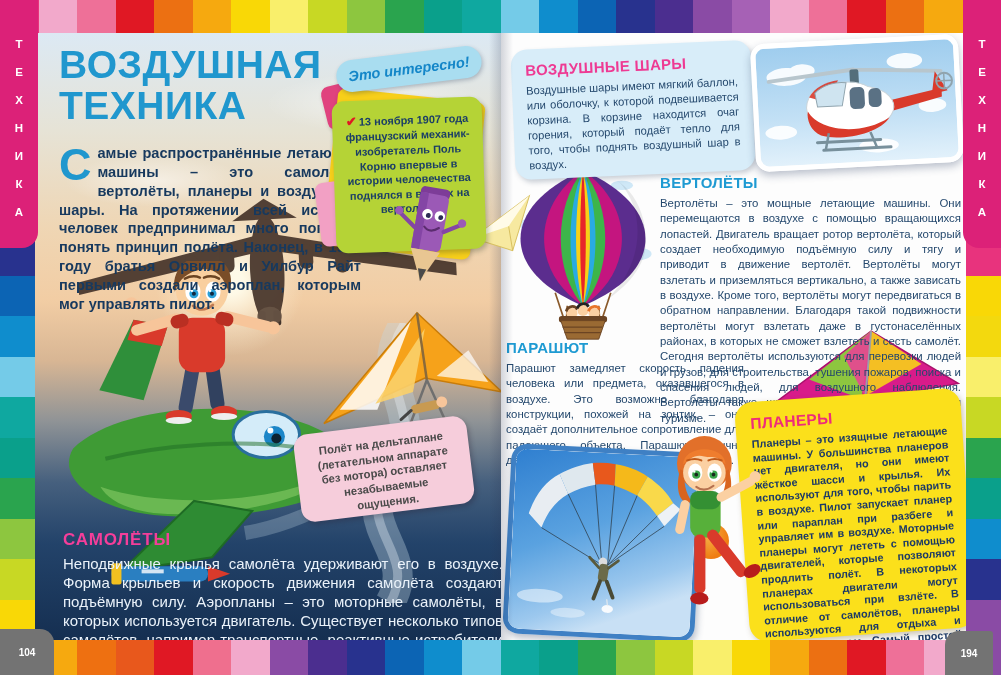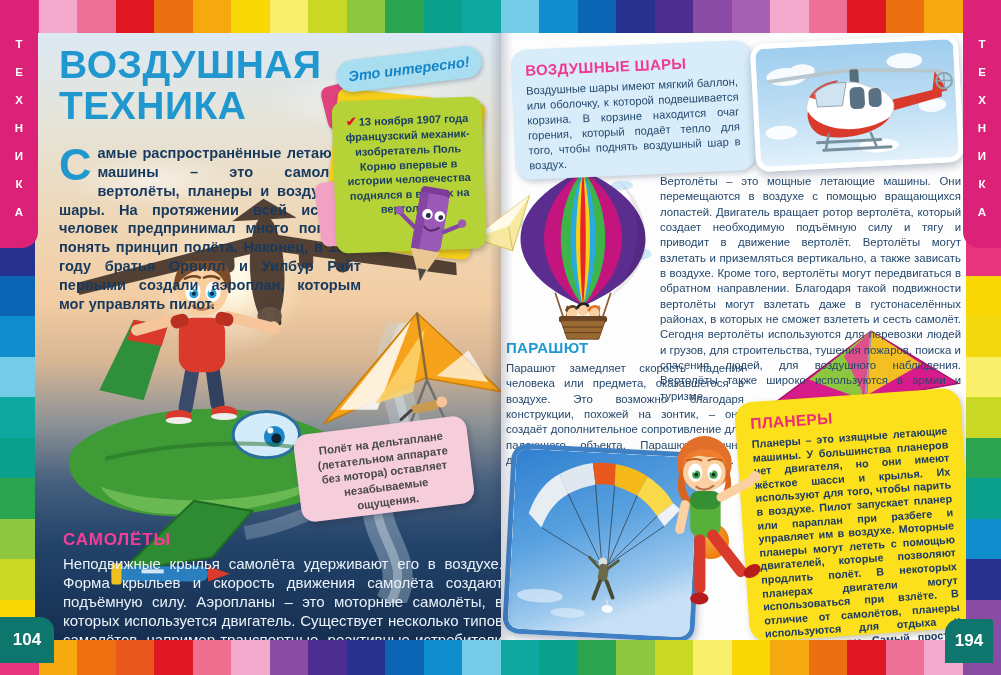--- a/index.html
+++ b/index.html
@@ -12,22 +12,22 @@
   #b-bottom{left:0;top:640px;width:1001px;height:35px}
   #b-left{left:0;top:33px;width:35px;height:607px;flex-direction:column}
   #b-right{left:966px;top:33px;width:35px;height:607px;flex-direction:column}
   
   .side-tab{position:absolute;top:0;width:38px;height:248px;background:#dc2178;z-index:6;
             color:#fff;font-weight:bold;font-size:11.5px;text-align:center;
             padding-top:30px;box-sizing:border-box}
   .side-tab div{line-height:28px}
   #tab-left{left:0;border-radius:0 0 16px 0}
   #tab-right{right:0;border-radius:0 0 0 16px}
-  .pagenum-tab{position:absolute;bottom:12px;background:#0f766e;z-index:6;color:#fff;
-               font-weight:bold;font-size:17px;display:flex;align-items:center;justify-content:center}
+  .pagenum-tab{position:absolute;bottom:0;background:#737373;z-index:6;color:#fff;
+               font-weight:bold;font-size:10px;display:flex;align-items:center;justify-content:center}
   #pagenum-left{left:0;width:54px;height:46px;border-radius:0 14px 0 0}
   #pagenum-right{right:8px;width:48px;height:44px;border-radius:14px 3px 0 0}
   
   #content{position:absolute;left:35px;top:33px;width:931px;height:607px;background:#4d7c0f;z-index:3}
   #page-left{position:absolute;left:0;top:0;width:466px;height:607px;overflow:hidden;
     background:
       radial-gradient(ellipse 90px 26px at 120px 148px, rgba(255,255,255,.55), transparent),
       radial-gradient(ellipse 110px 30px at 340px 70px, rgba(255,255,255,.5), transparent),
       radial-gradient(circle at 195px 248px, rgba(255,252,235,.95) 0 13px, rgba(255,248,225,.4) 42px, transparent 75px),
       linear-gradient(180deg,#dce9f4 0%,#e6e3d6 16%,#efd6b4 32%,#f2cda4 44%,#d8b694 54%,#8f9396 64%,#46607e 74%,#23436a 84%,#152f51 100%);}
@@ -401,20 +401,21 @@
       <circle cx="80" cy="157" r="6" fill="#fbd0a2"></circle>
         <path d="M74,155 A6.5 6.5 0 0 1 86,153" stroke="#222" stroke-width="3" fill="none"></path>
       <circle cx="92" cy="160" r="6" fill="#fbd0a2"></circle>
         <path d="M86,158 A6.5 6.5 0 0 1 98,156" stroke="#e8762a" stroke-width="3" fill="none"></path>
       <rect x="54" y="163" width="52" height="7" rx="3" fill="#6b4423"></rect>
       <path d="M56,168 L104,168 L97,188 L63,188 Z" fill="#9a6a33" stroke="#6b4423"></path>
       <path d="M58,175 L101,175 M60,181 L99,181" stroke="#6b4423" stroke-width="1.2"></path>
     </svg>
 
     <div id="helis-sec">
+      <h2 class="h-blue">ВЕРТОЛЁТЫ</h2>
       <p class="body-txt">Вертолёты – это мощные летающие машины. Они перемещаются в воздухе с помощью вращающихся лопастей. Двигатель вращает ротор вертолёта, который создает необходимую подъёмную силу и тягу и приводит в движение вертолёт. Вертолёты могут взлетать и приземляться вертикально, а также зависать в воздухе. Кроме того, вертолёты могут передвигаться в обратном направлении. Благодаря такой подвижности вертолёты могут взлетать даже в густонаселённых районах, в которых не сможет взлететь и сесть самолёт. Сегодня вертолёты используются для перевозки людей и грузов, для строительства, тушения пожаров, поиска и спасения людей, для воздушного наблюдения. Вертолёты также широко используются в армии и туризме.</p>
     </div>
 
     <div id="para-sec">
       <h2 class="h-blue">ПАРАШЮТ</h2>
       <p class="body-txt">Парашют замедляет скорость падения человека или предмета, оказавшегося в воздухе. Это возможно благодаря конструкции, похожей на зонтик, – она создаёт дополнительное сопротивление для падающего объекта. Парашют обычно делают из лёгких, но прочных материалов.</p>
     </div>
 
     <div id="orange-ball"></div>
 

